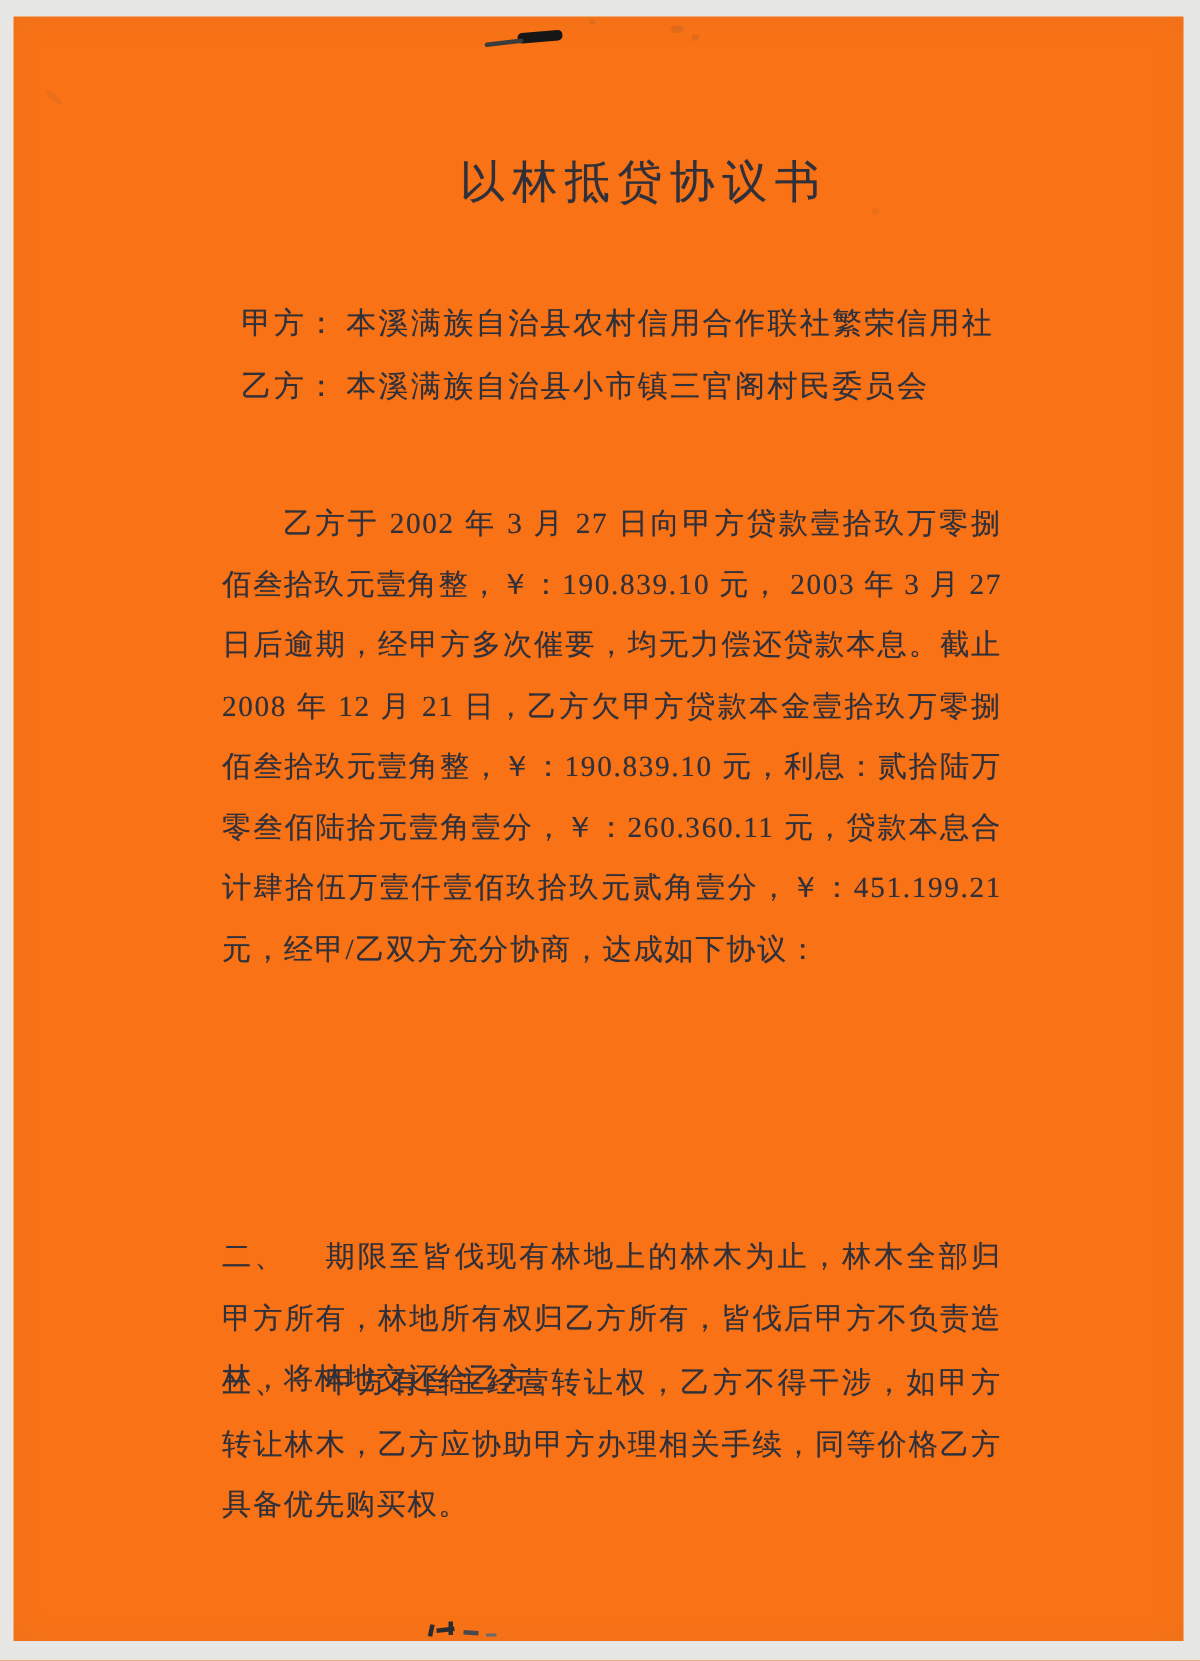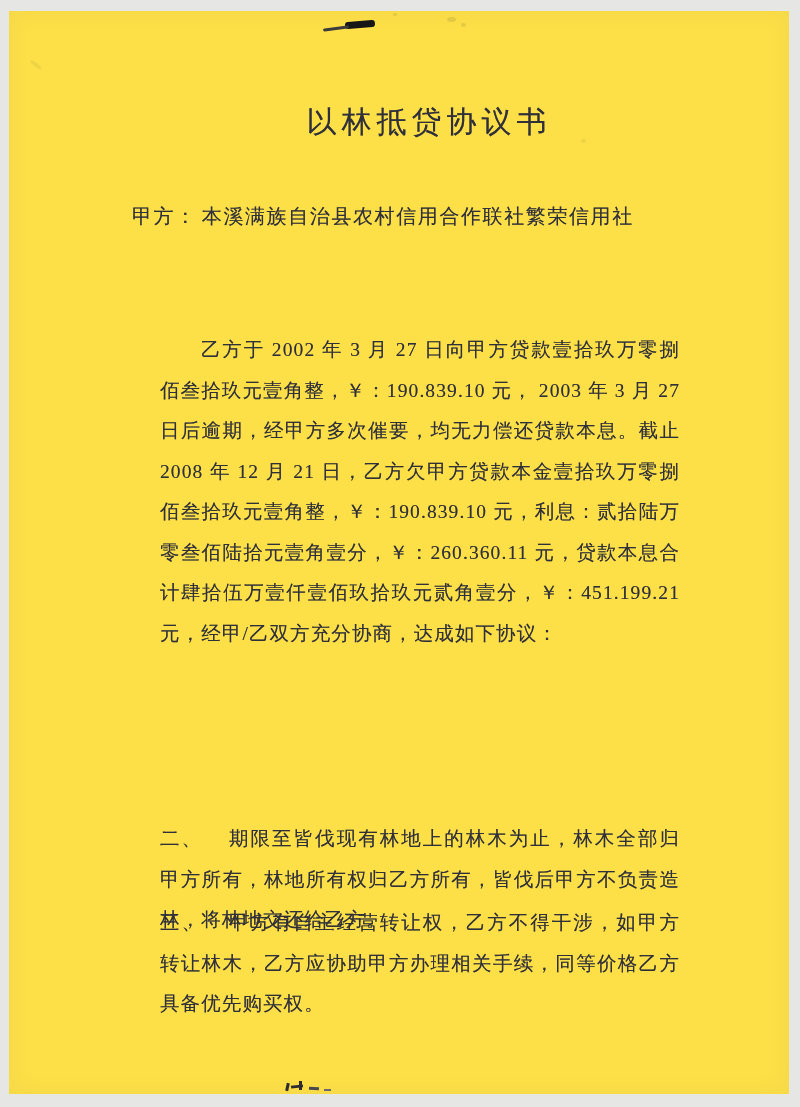--- a/index.html
+++ b/index.html
@@ -11,55 +11,55 @@
     height: 1107px;
     position: relative;
     overflow: hidden;
     background: #e6e6e4;
     font-family: "Liberation Serif", "DejaVu Serif", serif;
   }
   
   #page {
     position: absolute;
     left: 9px; top: 11px; right: 11px; bottom: 13px;
-    background: #fde047;
+    background: #f97316;
     box-shadow: inset 0 0 22px rgba(90,90,85,0.07);
   }
   .ink { color: #30303a; }
 
   .doc-title {
     position: absolute;
     top: 91px; left: 0;
     width: 100%;
     margin: 0;
     text-align: center;
     transform: translateX(30px);
     font-size: 30px;
     font-weight: 400;
     letter-spacing: 5px;
     line-height: 39px;
     text-shadow: 0 0 0.5px rgba(48,48,58,0.55);
   }
 
   .party-line {
     position: absolute;
-    left: 123px;
+    left: 152px;
     font-size: 20px;
     letter-spacing: 1.6px;
     line-height: 28px;
     white-space: nowrap;
     text-shadow: 0 0 0.5px rgba(48,48,58,0.5);
   }
   #party-a { top: 191px; }
   #party-b { top: 233px; }
   .party-label { margin-right: 5px; }
 
   .bodytext {
     position: absolute;
-    left: 151px;
+    left: 139px;
     width: 520px;
     margin: 0;
     font-size: 19.5px;
     line-height: 40.5px;
     letter-spacing: 1.1px;
     text-align: justify;
     text-shadow: 0 0 0.5px rgba(48,48,58,0.5);
   }
   #preamble { top: 319px; text-indent: 41px; }
   #clause-1 { top: 642px; }
@@ -111,20 +111,23 @@
   <div class="speck speck-2"></div>
   <div class="speck speck-3"></div>
   <div class="speck speck-4"></div>
   <div class="speck speck-5"></div>
 
   <h1 class="doc-title ink">以林抵贷协议书</h1>
 
   <div class="party-line ink" id="party-a">
     <span class="party-label">甲方：</span><span>本溪满族自治县农村信用合作联社繁荣信用社</span>
   </div>
+  <div class="party-line ink" id="party-b">
+    <span class="party-label">乙方：</span><span>本溪满族自治县小市镇三官阁村民委员会</span>
+  </div>
 
   <p class="bodytext ink" id="preamble">乙方于 2002 年 3 月 27 日向甲方贷款壹拾玖万零捌佰叁拾玖元壹角整，￥：190.839.10 元， 2003 年 3 月 27 日后逾期，经甲方多次催要，均无力偿还贷款本息。截止 2008 年 12 月 21 日，乙方欠甲方贷款本金壹拾玖万零捌佰叁拾玖元壹角整，￥：190.839.10 元，利息：贰拾陆万零叁佰陆拾元壹角壹分，￥：260.360.11 元，贷款本息合计肆拾伍万壹仟壹佰玖拾玖元贰角壹分，￥：451.199.21 元，经甲/乙双方充分协商，达成如下协议：</p>
 
 
   <p class="bodytext ink" id="clause-2"><span class="clause-num">二、</span><span>期限至皆伐现有林地上的林木为止，林木全部归甲方所有，林地所有权归乙方所有，皆伐后甲方不负责造林，将林地交还给乙方。</span></p>
 
   <p class="bodytext ink" id="clause-3"><span class="clause-num">三、</span><span>甲方有自主经营转让权，乙方不得干涉，如甲方转让林木，乙方应协助甲方办理相关手续，同等价格乙方具备优先购买权。</span></p>
 
 
   <div class="cutoff cutoff-1"></div>

